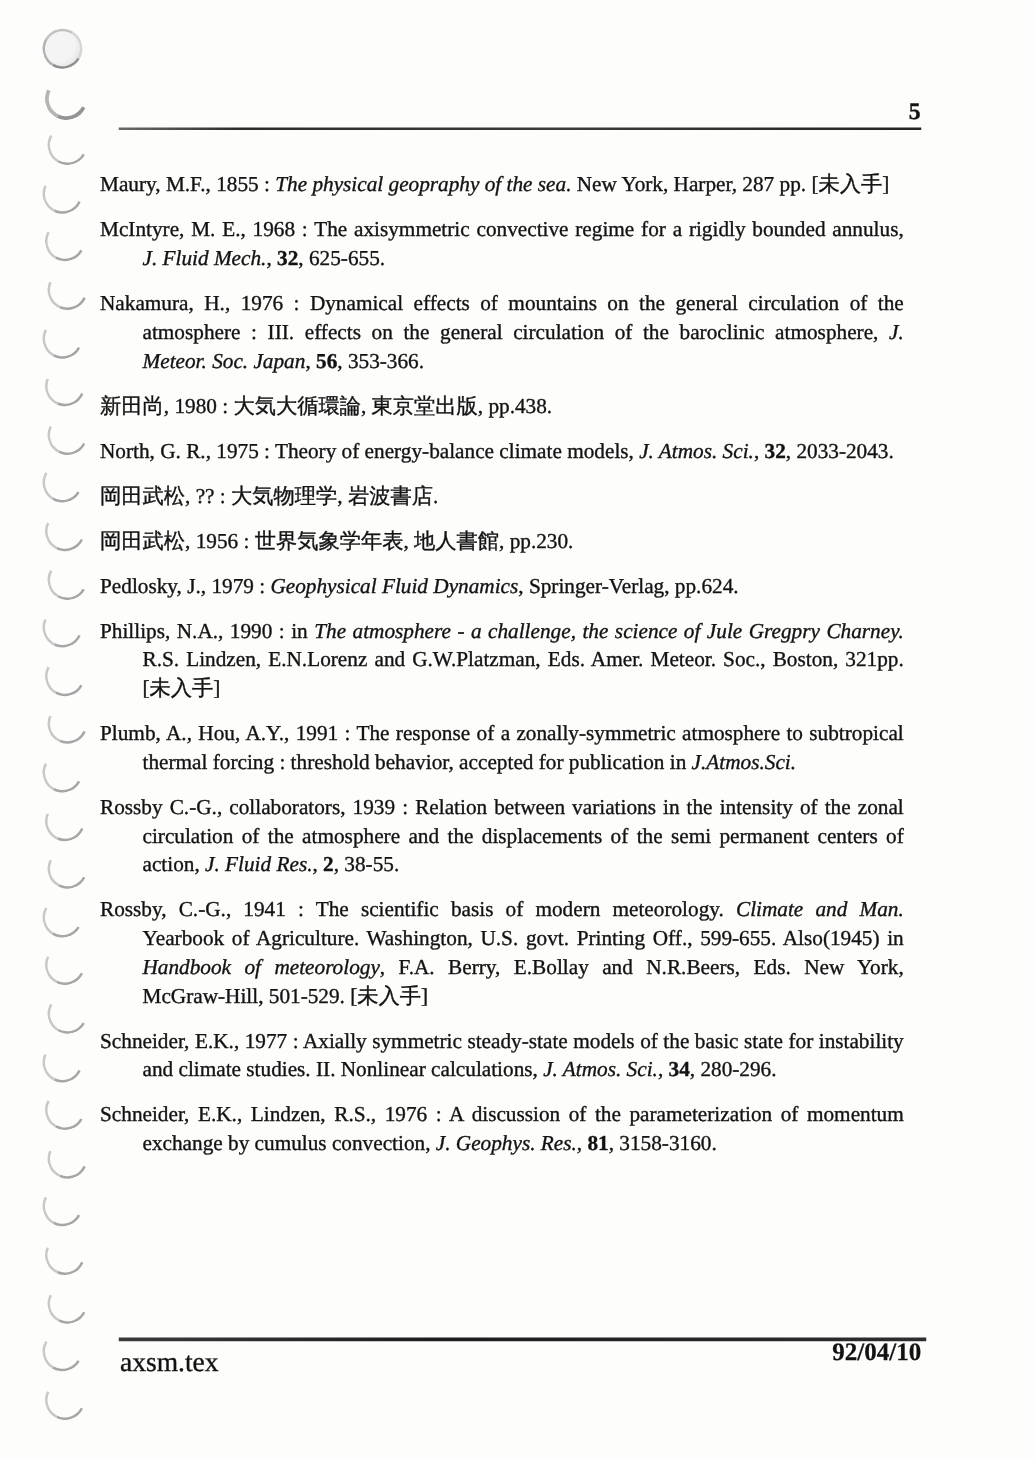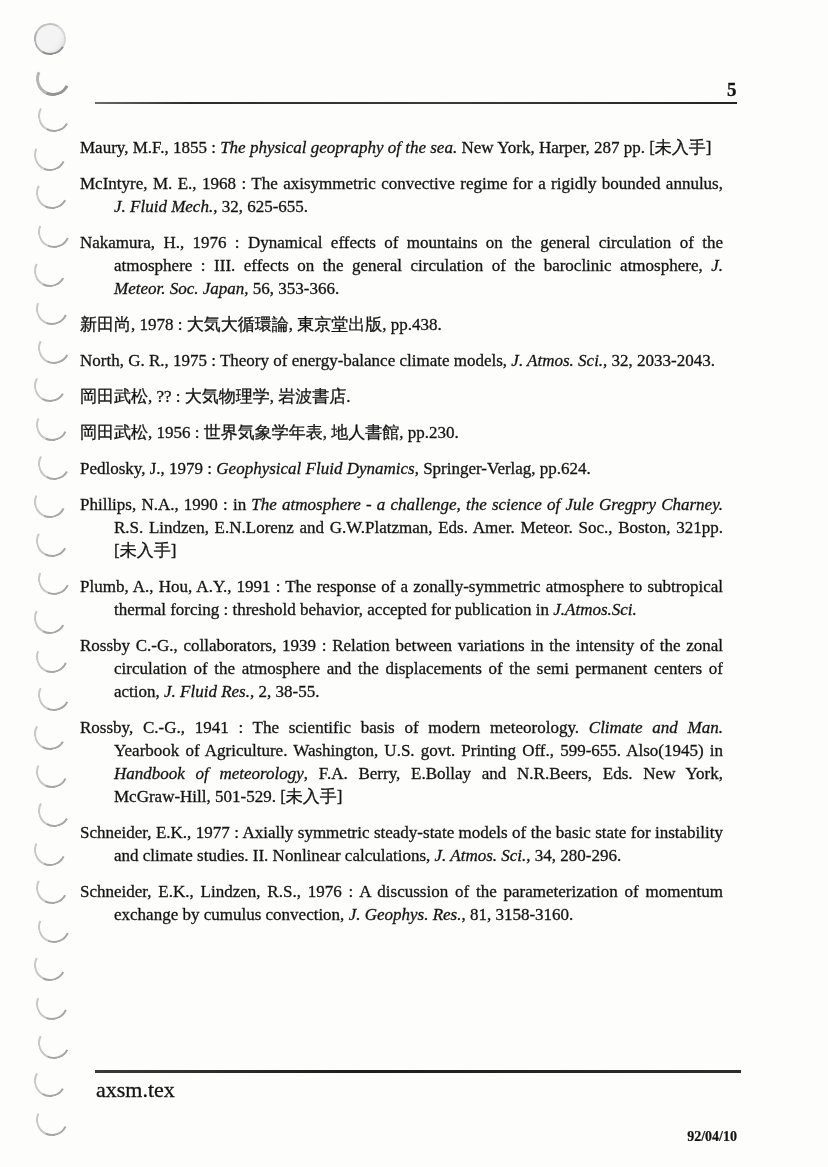--- a/index.html
+++ b/index.html
@@ -55,37 +55,37 @@
   }
   .ref {
     margin: 0 0 13px 0;
     font-size: 17px;
     line-height: 23px;
     text-align: justify;
     padding-left: 34px;
     text-indent: -34px;
   }
   .ref .it { font-style: italic; }
-  .ref .bf { font-weight: 400; }
+  .ref .bf { font-weight: 700; }
 
   
   .footer-rule {
     position: absolute;
     top: 1070px; left: 95px; width: 646px; height: 3px;
     background: linear-gradient(90deg, #3a3a3a, #1d1d1d 40%, #2e2e2e);
   }
   .footer-left {
     position: absolute;
     top: 1077px; left: 96px;
     font-size: 22px;
   }
   .footer-right {
     position: absolute;
-    top: 1129px; right: 91px;
-    font-size: 14px; font-weight: 700;
+    top: 1071px; right: 91px;
+    font-size: 20px; font-weight: 700;
     -webkit-text-stroke: 0.2px #111;
   }
 </style>
 </head>
 <body>
 
 <div class="page">
 
   <div class="binding">
       <div class="ring full" style="top: 23px; left: 34px; transform: rotate(-14deg);"></div>
@@ -119,21 +119,21 @@
       <div class="ring" style="top: 1103.8px; left: 36px; transform: rotate(-19deg);"></div>
     </div>
 
   <div class="page-number">5</div>
   <div class="header-rule"></div>
 
   <main class="refs">
       <p class="ref"><span class="rm">Maury, M.F., 1855 : </span><span class="it">The physical geopraphy of the sea.</span><span class="rm"> New York, Harper, 287 pp. [未入手]</span></p>
       <p class="ref"><span class="rm">McIntyre, M. E., 1968 : The axisymmetric convective regime for a rigidly bounded annulus, </span><span class="it">J. Fluid Mech.</span><span class="rm">, </span><span class="bf">32</span><span class="rm">, 625-655.</span></p>
       <p class="ref"><span class="rm">Nakamura, H., 1976 : Dynamical effects of mountains on the general circulation of the atmosphere : III. effects on the general circulation of the baroclinic atmosphere, </span><span class="it">J. Meteor. Soc. Japan</span><span class="rm">, </span><span class="bf">56</span><span class="rm">, 353-366.</span></p>
-      <p class="ref"><span class="rm">新田尚, 1978 : 大気大循環論, 東京堂出版, pp.438.</span></p>
+      <p class="ref"><span class="rm">新田尚, 1980 : 大気大循環論, 東京堂出版, pp.438.</span></p>
       <p class="ref"><span class="rm">North, G. R., 1975 : Theory of energy-balance climate models, </span><span class="it">J. Atmos. Sci.</span><span class="rm">, </span><span class="bf">32</span><span class="rm">, 2033-2043.</span></p>
       <p class="ref"><span class="rm">岡田武松, ?? : 大気物理学, 岩波書店.</span></p>
       <p class="ref"><span class="rm">岡田武松, 1956 : 世界気象学年表, 地人書館, pp.230.</span></p>
       <p class="ref"><span class="rm">Pedlosky, J., 1979 : </span><span class="it">Geophysical Fluid Dynamics</span><span class="rm">, Springer-Verlag, pp.624.</span></p>
       <p class="ref"><span class="rm">Phillips, N.A., 1990 : in </span><span class="it">The atmosphere - a challenge, the science of Jule Gregpry Charney.</span><span class="rm"> R.S. Lindzen, E.N.Lorenz and G.W.Platzman, Eds. Amer. Meteor. Soc., Boston, 321pp. [未入手]</span></p>
       <p class="ref"><span class="rm">Plumb, A., Hou, A.Y., 1991 : The response of a zonally-symmetric atmosphere to subtropical thermal forcing : threshold behavior, accepted for publication in </span><span class="it">J.Atmos.Sci.</span></p>
       <p class="ref"><span class="rm">Rossby C.-G., collaborators, 1939 : Relation between variations in the intensity of the zonal circulation of the atmosphere and the displacements of the semi permanent centers of action, </span><span class="it">J. Fluid Res.</span><span class="rm">, </span><span class="bf">2</span><span class="rm">, 38-55.</span></p>
       <p class="ref"><span class="rm">Rossby, C.-G., 1941 : The scientific basis of modern meteorology. </span><span class="it">Climate and Man.</span><span class="rm"> Yearbook of Agriculture. Washington, U.S. govt. Printing Off., 599-655. Also(1945) in </span><span class="it">Handbook of meteorology</span><span class="rm">, F.A. Berry, E.Bollay and N.R.Beers, Eds. New York, McGraw-Hill, 501-529. [未入手]</span></p>
       <p class="ref"><span class="rm">Schneider, E.K., 1977 : Axially symmetric steady-state models of the basic state for instability and climate studies. II. Nonlinear calculations, </span><span class="it">J. Atmos. Sci.</span><span class="rm">, </span><span class="bf">34</span><span class="rm">, 280-296.</span></p>
       <p class="ref"><span class="rm">Schneider, E.K., Lindzen, R.S., 1976 : A discussion of the parameterization of momentum exchange by cumulus convection, </span><span class="it">J. Geophys. Res.</span><span class="rm">, </span><span class="bf">81</span><span class="rm">, 3158-3160.</span></p>

